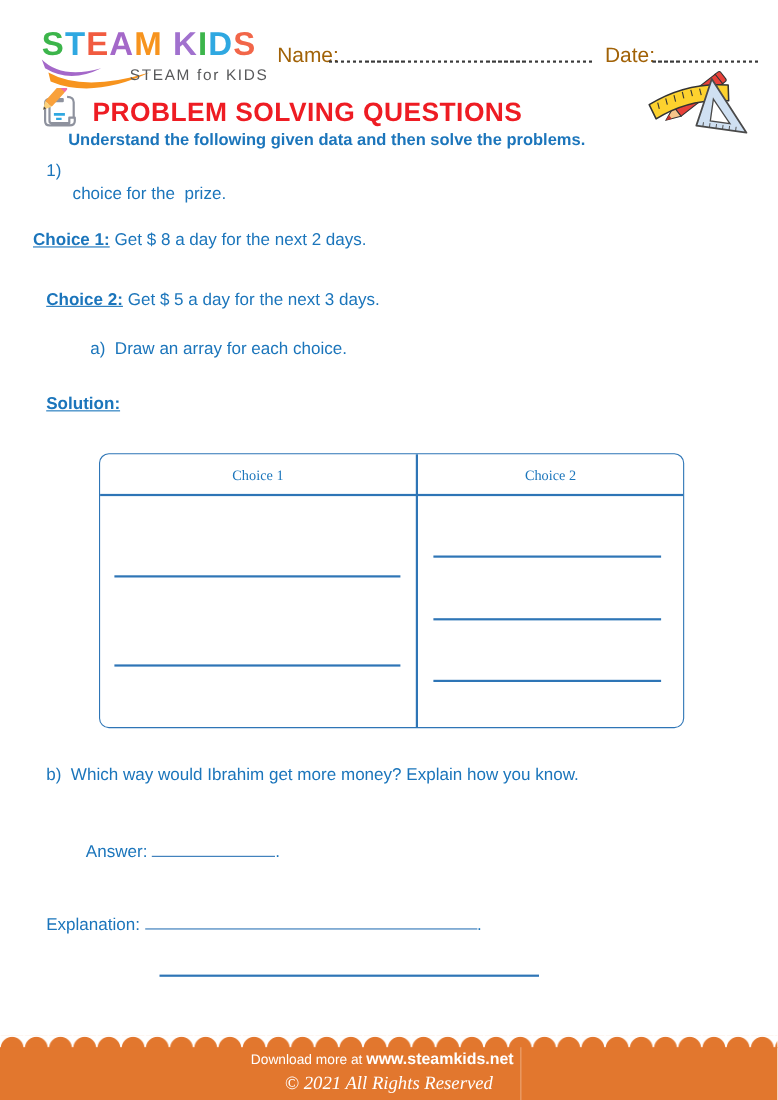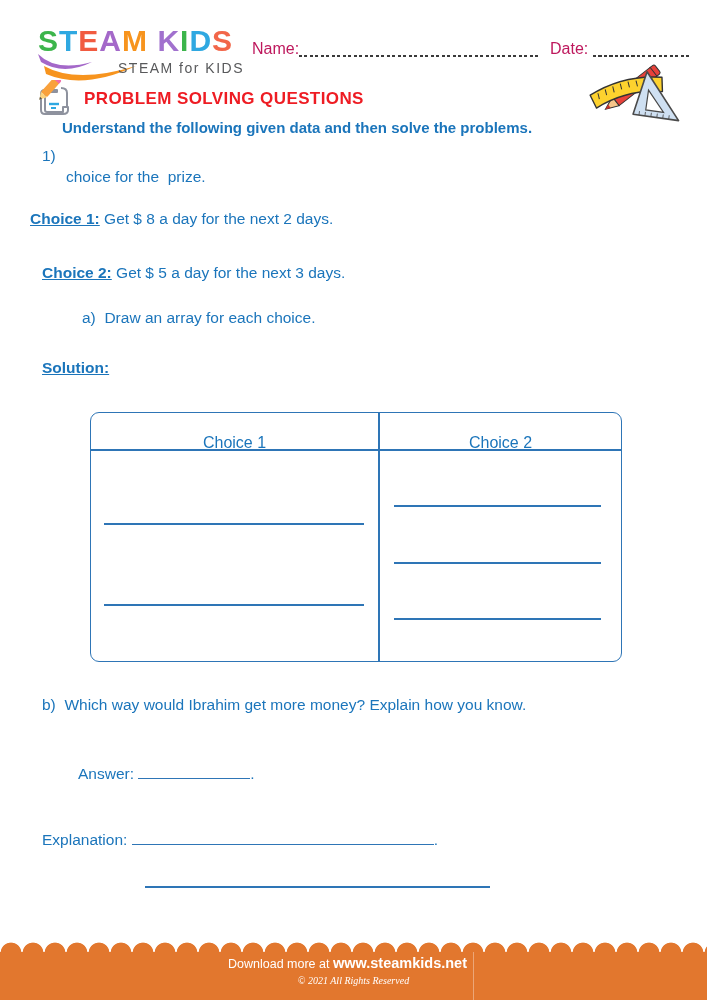--- a/index.html
+++ b/index.html
@@ -9,51 +9,51 @@
   }
   .abs{position:absolute;}
 
   
   .logo{left:38px;top:26px;width:210px;height:56px;}
   .logo-letters{font-size:30px;font-weight:800;letter-spacing:1px;line-height:1;white-space:nowrap;}
   .logo-tagline{position:absolute;left:80px;top:34px;font-size:14px;font-weight:400;color:#58595b;letter-spacing:1.5px;white-space:nowrap;text-align:center;}
   .logo-swoosh{position:absolute;left:-2px;top:26px;}
 
   
-  .hdr-label{font-size:16px;color:#be185d;}
+  .hdr-label{font-size:19px;color:#a16207;}
   .dash-line{height:2px;background:repeating-linear-gradient(90deg,#3a3a3a 0 3px,transparent 3px 5.5px);}
 
   
-  .title-text{font-size:17px;font-weight:800;color:#ee1c23;letter-spacing:0.4px;white-space:nowrap;}
+  .title-text{font-size:24px;font-weight:800;color:#ee1c23;letter-spacing:0.4px;white-space:nowrap;}
   .subtitle{font-size:15px;font-weight:700;color:#1b75bb;white-space:nowrap;}
   .body-txt{font-size:15.5px;color:#1b75bb;line-height:21px;}
   .lbl-underline{font-weight:700;text-decoration:underline;}
   .prewrap{white-space:pre-wrap;}
 
   
   .sol-table{left:90px;top:412px;width:530px;height:248px;border:1.6px solid #2e75b6;border-radius:9px;}
   .sol-header-sep{position:absolute;left:0;right:0;top:36px;height:1.6px;background:#2e75b6;}
   .sol-col-sep{position:absolute;left:287px;top:0;bottom:0;width:1.6px;background:#2e75b6;}
-  .sol-head{position:absolute;top:12px;height:36px;display:flex;align-items:center;justify-content:center;
-            font-size:16px;color:#1b75bb;}
+  .sol-head{position:absolute;top:1px;height:36px;display:flex;align-items:center;justify-content:center;
+            font-size:13px;color:#1b75bb;font-family:Liberation Serif, serif;}
   .sol-head.c1{left:0;width:287px;}
   .sol-head.c2{left:289px;right:0;}
   .blank{position:absolute;height:1.8px;background:#2e75b6;}
 
   .write-line{display:inline-block;border-bottom:1.7px solid #2e75b6;height:15px;vertical-align:baseline;}
 
   
   .scallops{left:0;right:0;top:941px;height:12px;
     background-image:radial-gradient(circle at 11px 12px,#e2772e 10px,rgba(0,0,0,0) 10.8px);
     background-size:22px 12px;background-repeat:repeat-x;}
   .footer-band{left:0;right:0;top:952px;height:48px;background:#e2772e;}
   .footer-divider{position:absolute;left:473px;top:0;bottom:0;width:1px;background:rgba(255,255,255,0.35);}
   .footer-line1{left:0;width:695px;top:955px;text-align:center;color:#ffffff;font-size:12.5px;}
   .footer-line1 .site{font-size:14.5px;font-weight:700;}
-  .footer-line2{left:0;width:707px;top:975px;text-align:center;color:#ffffff;font-size:10px;font-style:italic;
+  .footer-line2{left:0;width:707px;top:975px;text-align:center;color:#ffffff;font-size:17px;font-style:italic;
     font-family:"Liberation Serif","DejaVu Serif",serif;}
 </style>
 </head>
 <body>
 
 <div class="page">
 
   <div class="abs logo">
     <div class="logo-letters"><span style="color: rgb(60, 181, 75);">S</span><span style="color: rgb(47, 168, 225);">T</span><span style="color: rgb(241, 91, 64);">E</span><span style="color: rgb(164, 104, 201);">A</span><span style="color: rgb(247, 148, 30);">M</span><span style="color: rgb(255, 255, 255);"> </span><span style="color: rgb(161, 113, 206);">K</span><span style="color: rgb(60, 181, 75);">I</span><span style="color: rgb(47, 168, 225);">D</span><span style="color: rgb(242, 102, 73);">S</span></div>
     <svg class="logo-swoosh" width="110" height="30" viewBox="0 0 110 30">

